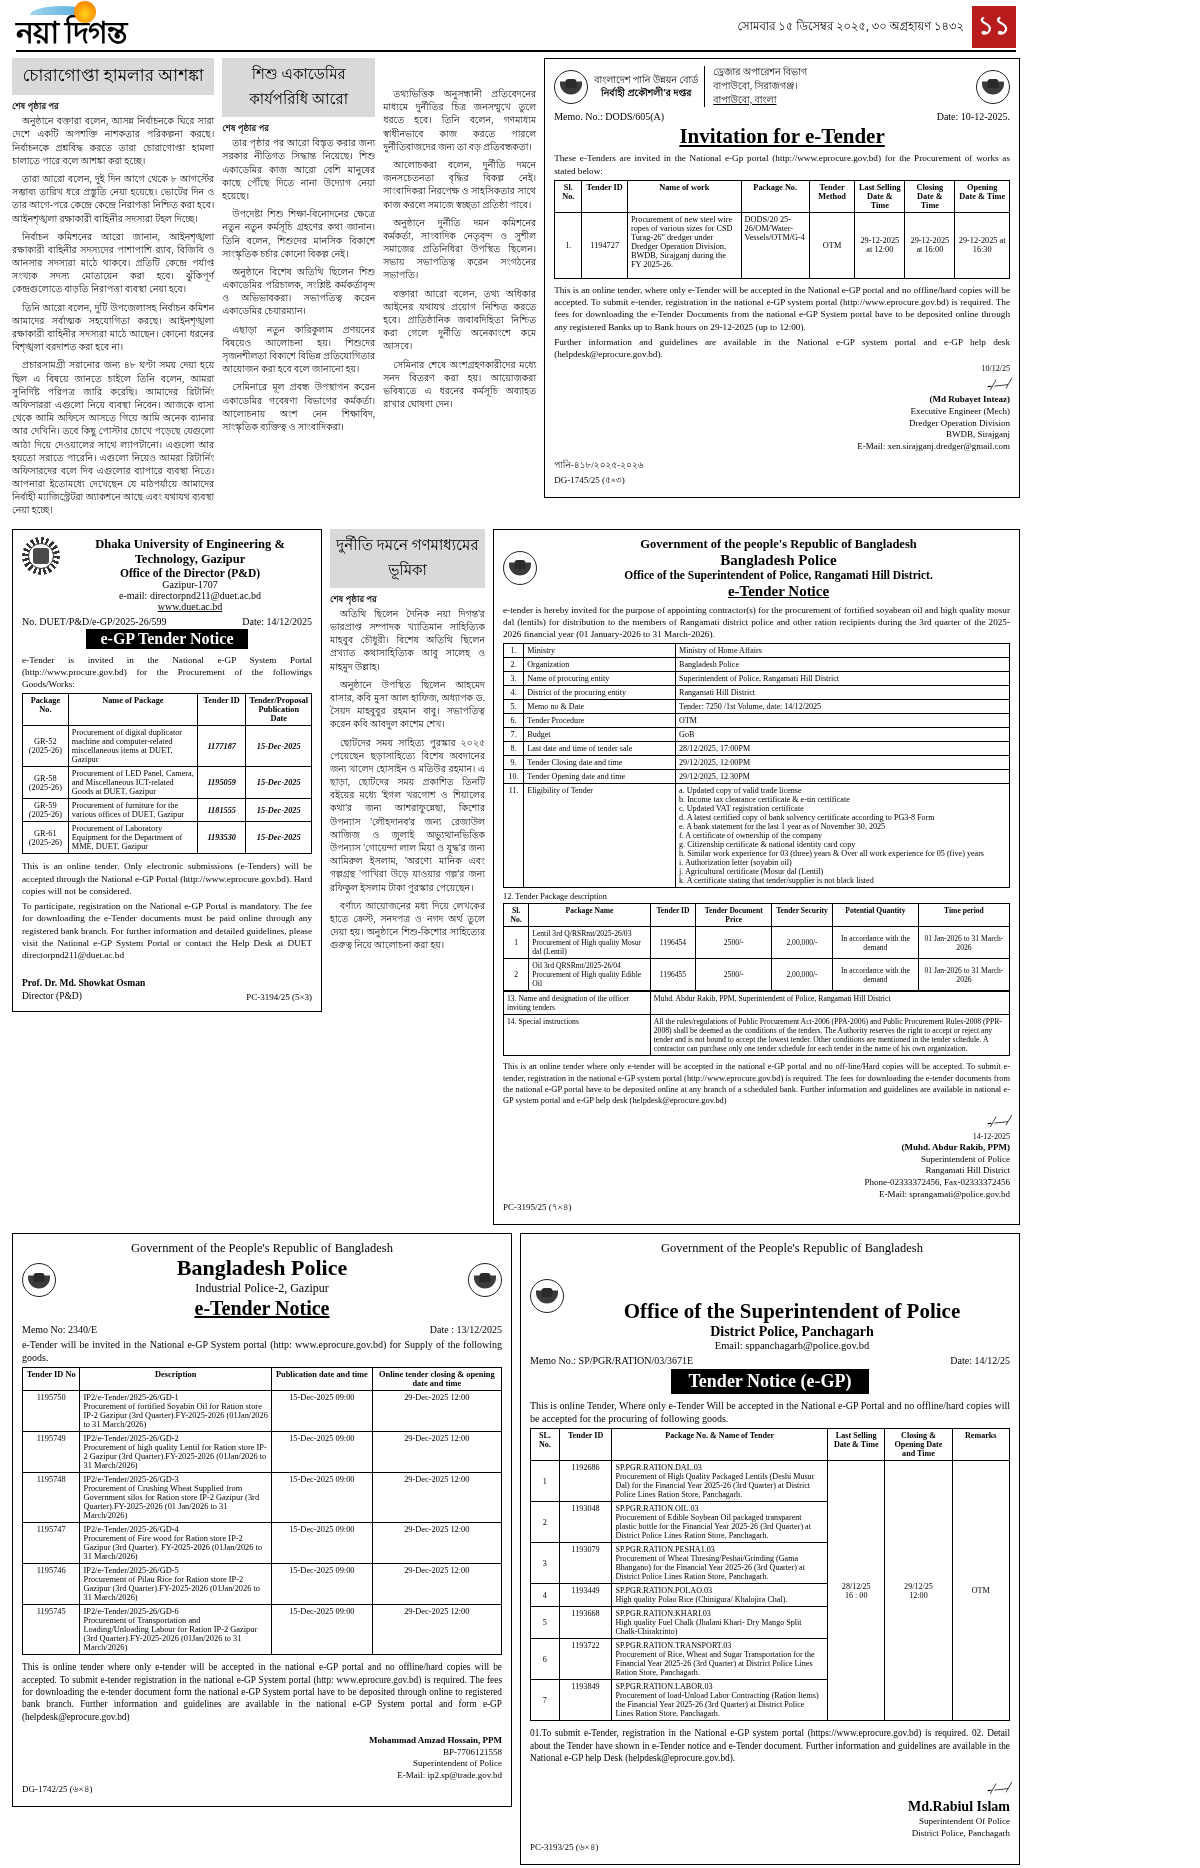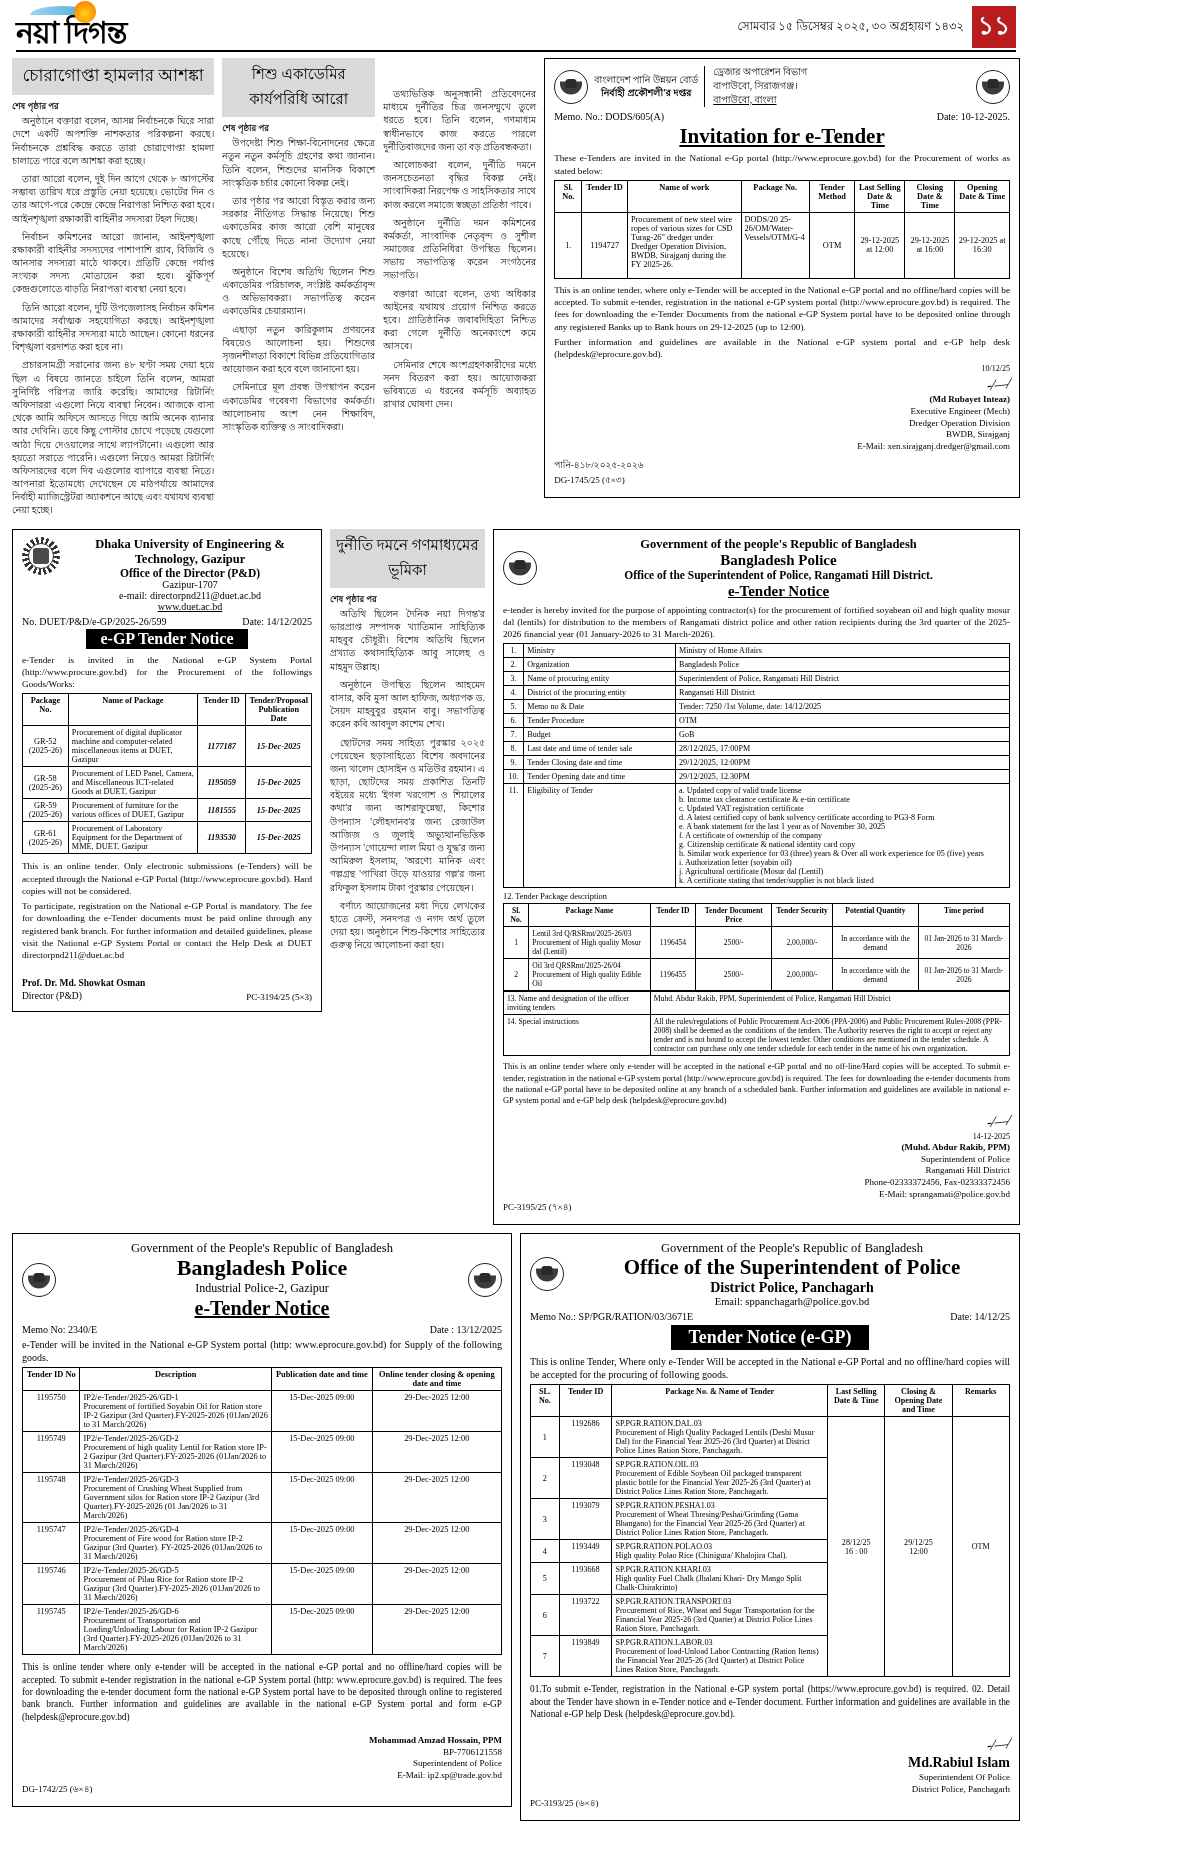--- a/index.html
+++ b/index.html
@@ -118,22 +118,22 @@
         <p>নির্বাচন কমিশনের আরো জানান, আইনশৃঙ্খলা রক্ষাকারী বাহিনীর সদস্যদের পাশাপাশি র‌্যাব, বিজিবি ও আনসার সদস্যরা মাঠে থাকবে। প্রতিটি কেন্দ্রে পর্যাপ্ত সংখ্যক সদস্য মোতায়েন করা হবে। ঝুঁকিপূর্ণ কেন্দ্রগুলোতে বাড়তি নিরাপত্তা ব্যবস্থা নেয়া হবে।</p>
         <p>তিনি আরো বলেন, দুটি উপজেলাসহ নির্বাচন কমিশন আমাদের সর্বাত্মক সহযোগিতা করছে। আইনশৃঙ্খলা রক্ষাকারী বাহিনীর সদস্যরা মাঠে আছেন। কোনো ধরনের বিশৃঙ্খলা বরদাশত করা হবে না।</p>
         <p>প্রচারসামগ্রী সরানোর জন্য ৪৮ ঘণ্টা সময় দেয়া হয়ে ছিল এ বিষয়ে জানতে চাইলে তিনি বলেন, আমরা সুনির্দিষ্ট পরিপত্র জারি করেছি। আমাদের রিটার্নিং অফিসাররা এগুলো নিয়ে ব্যবস্থা নিবেন। আজকে বাসা থেকে আমি অফিসে আসতে গিয়ে আমি অনেক ব্যানার আর দেখিনি। তবে কিছু পোস্টার চোখে পড়েছে যেগুলো আঠা দিয়ে দেওয়ালের সাথে ল্যাপটানো। এগুলো আর হয়তো সরাতে পারেনি। এগুলো নিয়েও আমরা রিটার্নিং অফিসারদের বলে দিব এগুলোর ব্যাপারে ব্যবস্থা নিতে। আপনারা ইতোমধ্যে দেখেছেন যে মাঠপর্যায়ে আমাদের নির্বাহী ম্যাজিস্ট্রেটরা অ্যাকশনে আছে এবং যথাযথ ব্যবস্থা নেয়া হচ্ছে।</p>
       </div>
     </div>
 
     <div class="col" style="width:180px;">
       <div class="hdr-bn small">শিশু একাডেমির কার্যপরিধি আরো</div>
       <div class="bn">
         <div class="sub-bn">শেষ পৃষ্ঠার পর</div>
+        <p>তার পৃষ্ঠার পর আরো বিস্তৃত করার জন্য সরকার নীতিগত সিদ্ধান্ত নিয়েছে। শিশু একাডেমির কাজ আরো বেশি মানুষের কাছে পৌঁছে দিতে নানা উদ্যোগ নেয়া হয়েছে।</p>
         <p>উপদেষ্টা শিশু শিক্ষা-বিনোদনের ক্ষেত্রে নতুন নতুন কর্মসূচি গ্রহণের কথা জানান। তিনি বলেন, শিশুদের মানসিক বিকাশে সাংস্কৃতিক চর্চার কোনো বিকল্প নেই।</p>
-        <p>তার পৃষ্ঠার পর আরো বিস্তৃত করার জন্য সরকার নীতিগত সিদ্ধান্ত নিয়েছে। শিশু একাডেমির কাজ আরো বেশি মানুষের কাছে পৌঁছে দিতে নানা উদ্যোগ নেয়া হয়েছে।</p>
         <p>অনুষ্ঠানে বিশেষ অতিথি ছিলেন শিশু একাডেমির পরিচালক, সংশ্লিষ্ট কর্মকর্তাবৃন্দ ও অভিভাবকরা। সভাপতিত্ব করেন একাডেমির চেয়ারম্যান।</p>
         <p>এছাড়া নতুন কারিকুলাম প্রণয়নের বিষয়েও আলোচনা হয়। শিশুদের সৃজনশীলতা বিকাশে বিভিন্ন প্রতিযোগিতার আয়োজন করা হবে বলে জানানো হয়।</p>
         <p>সেমিনারে মূল প্রবন্ধ উপস্থাপন করেন একাডেমির গবেষণা বিভাগের কর্মকর্তা। আলোচনায় অংশ নেন শিক্ষাবিদ, সাংস্কৃতিক ব্যক্তিত্ব ও সাংবাদিকরা।</p>
       </div>
     </div>
 
     <div class="col" style="width:180px;">
       <div class="bn" style="margin-top:30px;">
         <p>তথ্যভিত্তিক অনুসন্ধানী প্রতিবেদনের মাধ্যমে দুর্নীতির চিত্র জনসম্মুখে তুলে ধরতে হবে। তিনি বলেন, গণমাধ্যম স্বাধীনভাবে কাজ করতে পারলে দুর্নীতিবাজদের জন্য তা বড় প্রতিবন্ধকতা।</p>
         <p>আলোচকরা বলেন, দুর্নীতি দমনে জনসচেতনতা বৃদ্ধির বিকল্প নেই। সাংবাদিকরা নিরপেক্ষ ও সাহসিকতার সাথে কাজ করলে সমাজে স্বচ্ছতা প্রতিষ্ঠা পাবে।</p>
@@ -558,21 +558,21 @@
         <div style="font-size:9px;">DG-1742/25 (৬×৪)</div>
       </div>
     </div>
 
     <div class="col" style="width:580px;">
       <div class="tbox">
         <div style="display:flex;align-items:center;gap:10px;">
           <div class="emblem"></div>
           <div style="flex:1;text-align:center;">
             <div style="font-size:12.5px;">Government of the People's Republic of Bangladesh</div>
-            <div style="font-weight:bold;font-size:21px;line-height:1.12;">Office of the Superintendent of Police</div>
+            <div style="font-weight:bold;font-size:21px;line-height:1.12;margin-top:44px;">Office of the Superintendent of Police</div>
             <div style="font-weight:bold;font-size:14px;">District Police, Panchagarh</div>
             <div style="font-size:10.5px;">Email: sppanchagarh@police.gov.bd</div>
           </div>
         </div>
 
         <div class="memoline">
           <span>Memo No.: SP/PGR/RATION/03/3671E</span>
           <span>Date: 14/12/25</span>
         </div>
 

